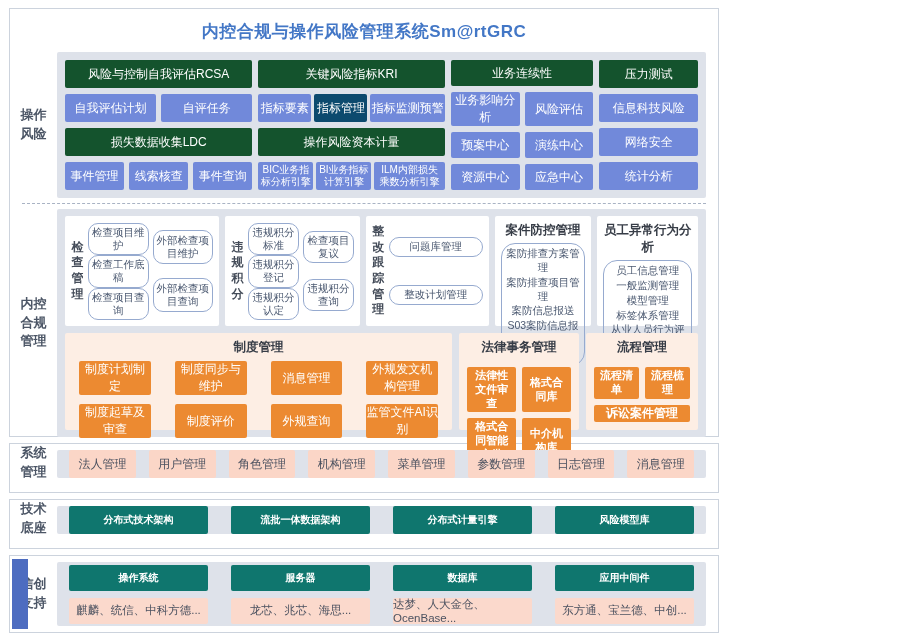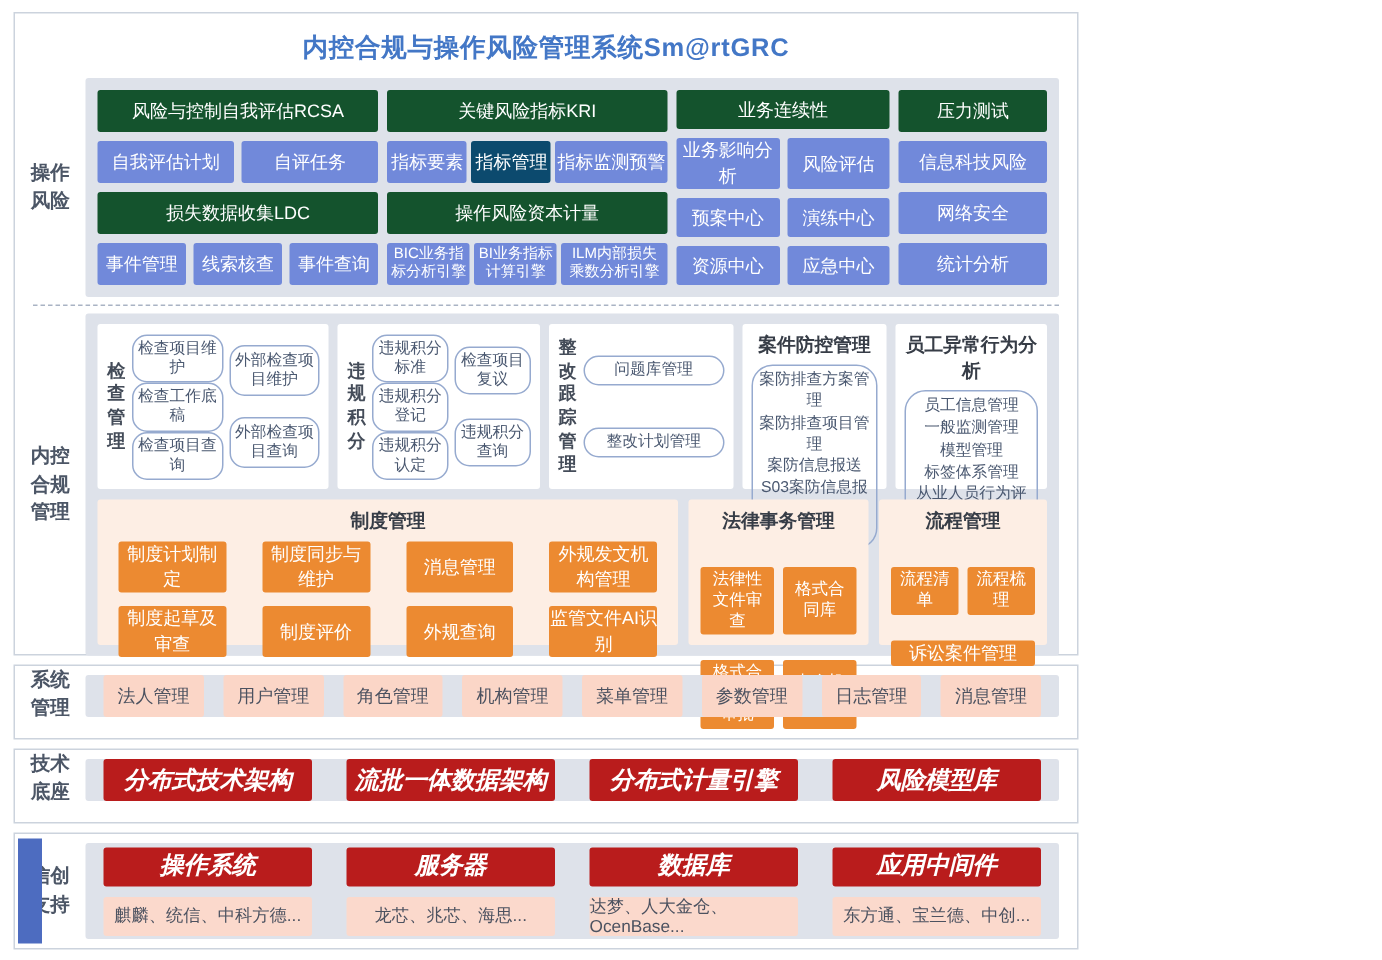--- a/index.html
+++ b/index.html
@@ -42,30 +42,30 @@
   .pill { border:1px solid #96aacf; border-radius:10px; background:#fff; color:#4a5870; font-size:10.5px; text-align:center; padding:2px 3px; line-height:1.25; display:flex; align-items:center; justify-content:center; }
   .tpanel { background:#fff; border-radius:2px; padding:5px 6px; display:flex; flex-direction:column; }
   .ptitle { text-align:center; font-weight:bold; font-size:12.5px; color:#373d47; padding:1px 0 4px 0; }
   .bigpill { flex:1; border:1px solid #96aacf; border-radius:14px; display:flex; flex-direction:column; justify-content:center; align-items:center; gap:1px; padding:3px 2px; }
   .bigpill span { font-size:10.5px; color:#4a5870; line-height:1.32; text-align:center; display:block; }
 
   .ppanel { background:#fdeee4; border-radius:2px; padding:5px 14px 8px 14px; display:flex; flex-direction:column; }
   .ppanel .ptitle { padding-bottom:5px; }
   .orow { display:flex; gap:24px; flex:1; align-items:stretch; }
   .orow + .orow { margin-top:9px; }
-  .orow.g5 { gap:6px; margin-top:17px; }
+  .orow.g5 { gap:6px; margin-top:6px;font-weight:bold; }
   .ob { background:#ec8a31; border-radius:2px; color:#fff; font-size:12px; display:flex; align-items:center; justify-content:center; text-align:center; flex:1; }
   .ob.small { font-size:11px; line-height:1.25; padding:2px 3px; }
   .ppanel.narrow { padding:5px 8px 8px 8px; }
 
   
   .strip { height:50px; margin-top:6px; align-items:flex-start; }
   .strip .band-content { margin:6px 12px 6px 0; display:flex; align-items:center; padding:0 12px; gap:13px; }
   .pk { background:#fbd6c7; border-radius:2px; color:#4c5260; font-size:12px; height:28px; flex:1; display:flex; align-items:center; justify-content:center; }
-  .cy { background:#b91c1c; border-radius:2px; color:#fff; font-size:16px; font-weight:bold; height:28px; flex:1; display:flex; align-items:center; justify-content:center;font-style:italic; }
+  .cy { background:#0f766e; border-radius:2px; color:#fff; font-size:10px; font-weight:bold; height:28px; flex:1; display:flex; align-items:center; justify-content:center; }
   .strip .band-content.wide-gap { gap:23px; }
 
   .xin { height:78px; margin-top:6px; position:relative; }
   .xin .bluebar { position:absolute; left:2px; top:3px; bottom:3px; width:16px; background:#4d6cc0; }
   .xin .band-content { margin:6px 12px 6px 0; display:flex; align-items:center; padding:0 12px; gap:23px; }
   .xcol { flex:1; display:flex; flex-direction:column; gap:7px; }
   .xcol .cy { height:26px; flex:none; }
   .xcol .pkv { background:#fbd9cc; border-radius:2px; color:#4c5260; font-size:11.5px; height:26px; display:flex; align-items:center; justify-content:center; }
 </style>
 </head>

